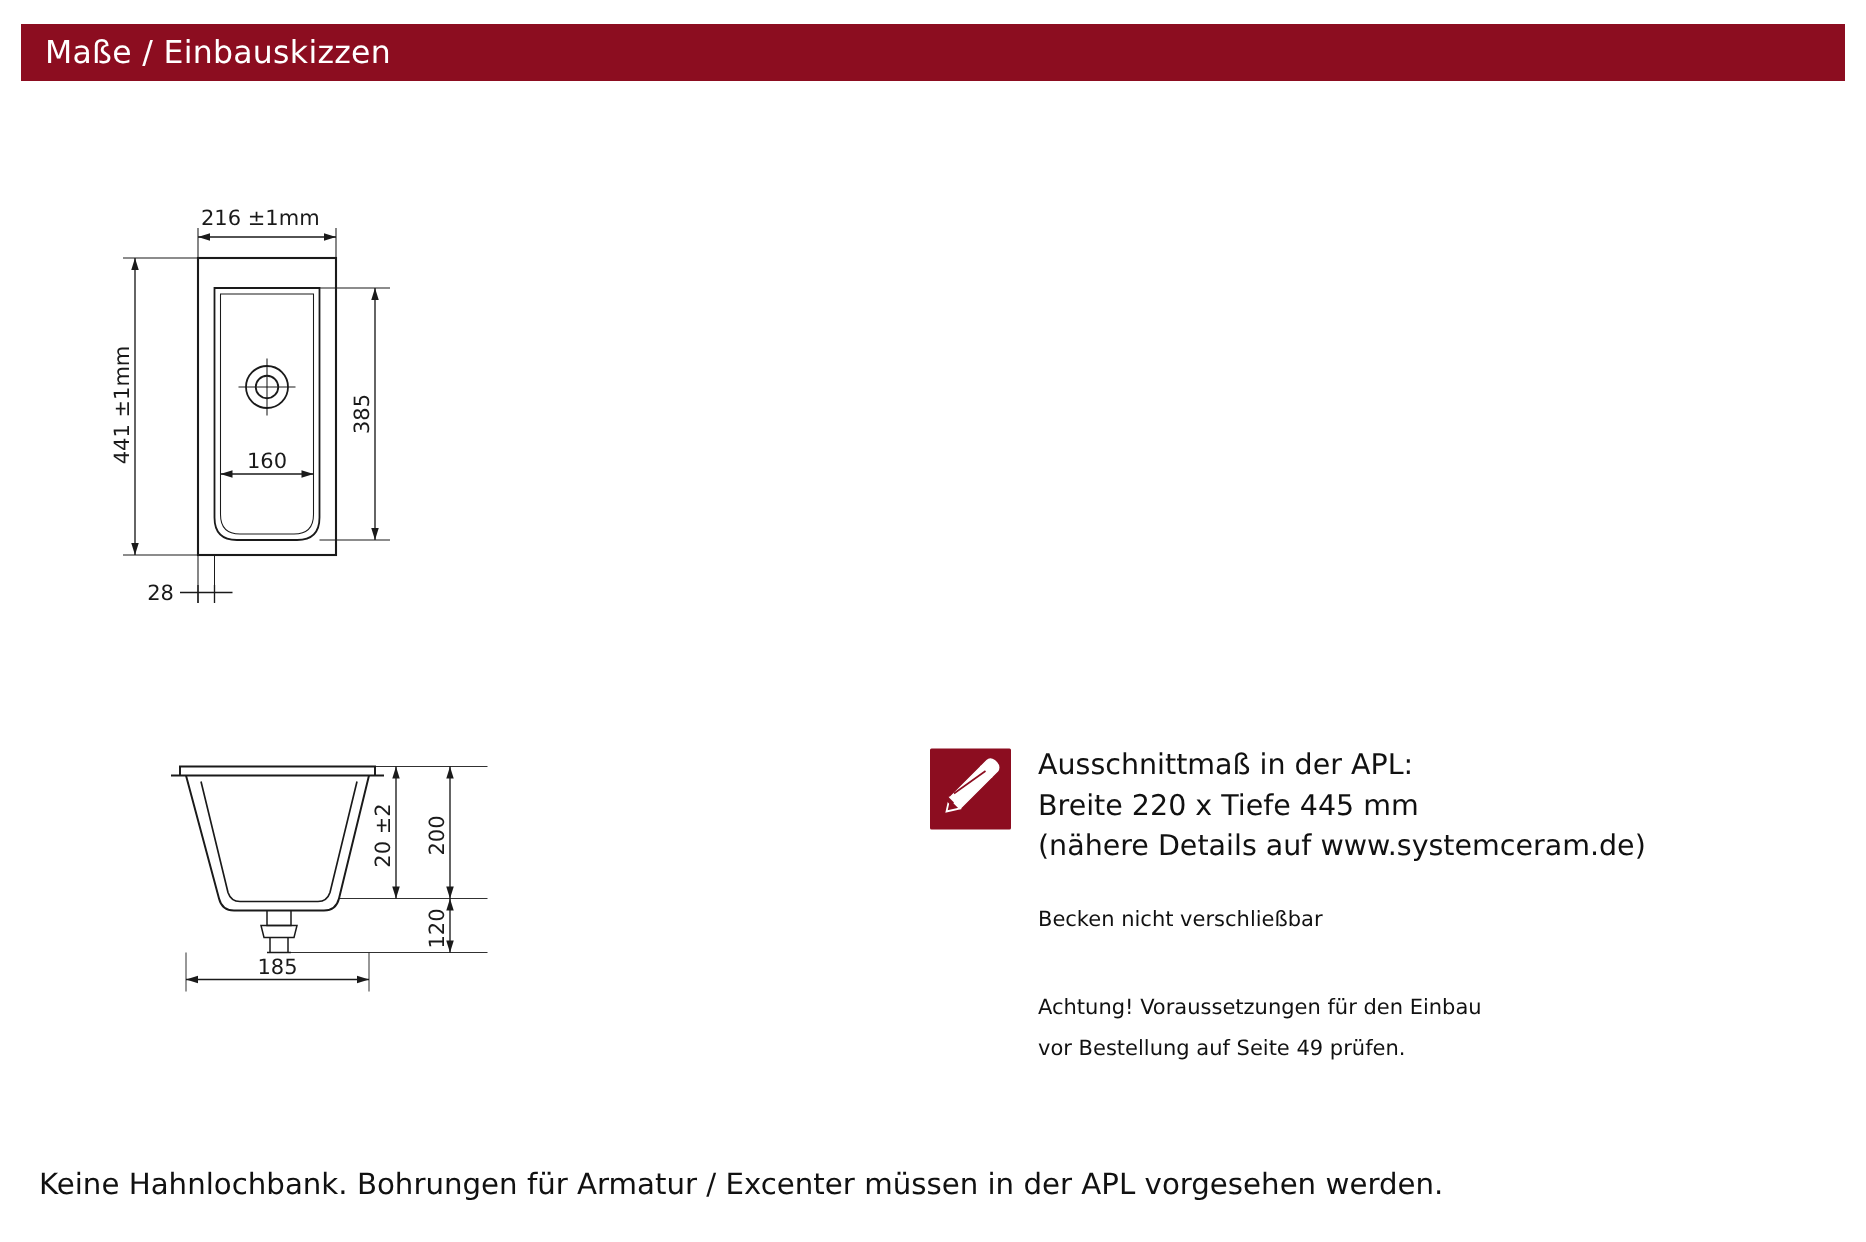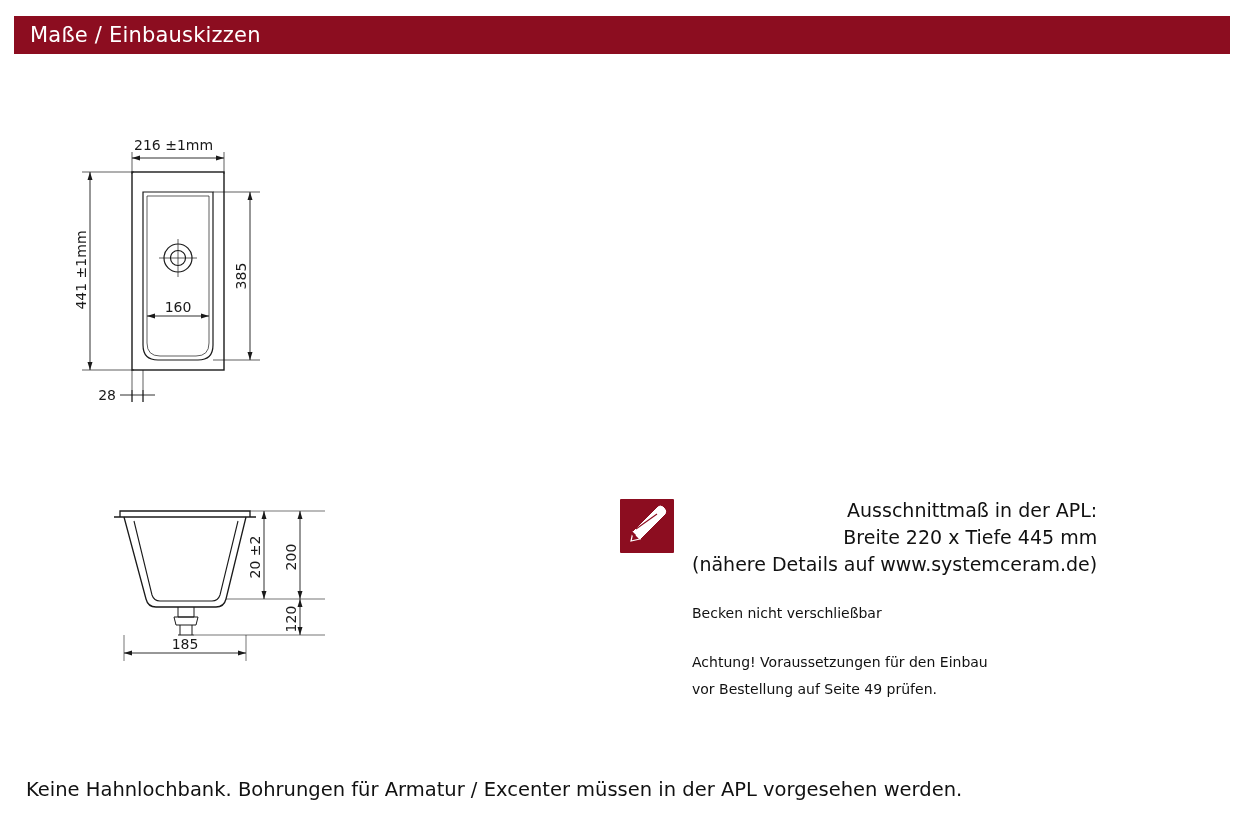--- a/index.html
+++ b/index.html
@@ -53,21 +53,20 @@
   
   .info-block {
     position: absolute;
     left: 620px;
     top: 497px;
     width: 600px;
   }
   .info-row {
     display: flex;
     align-items: flex-start;
-    text-align: right;
   }
   .saw-icon-box {
     width: 54px;
     height: 54px;
     background: #8c0d20;
     flex: 0 0 auto;
     border-radius: 1px;
     position: relative;
     margin-right: 18px;
     margin-top: 2px;
@@ -79,21 +78,21 @@
     white-space: pre-line;
   }
   .info-para {
     font-size: 14px;
     line-height: 27px;
     color: #111111;
     margin-left: 72px;
     white-space: pre-line;
   }
   .gap-1 { margin-top: 22px; }
-  .gap-2 { margin-top: 22px; }
+  .gap-2 { margin-top: 32px; }
 
   
   .footer-note {
     position: absolute;
     left: 26px;
     top: 778px;
     font-size: 19.5px;
     color: #111111;
     white-space: nowrap;
   }

